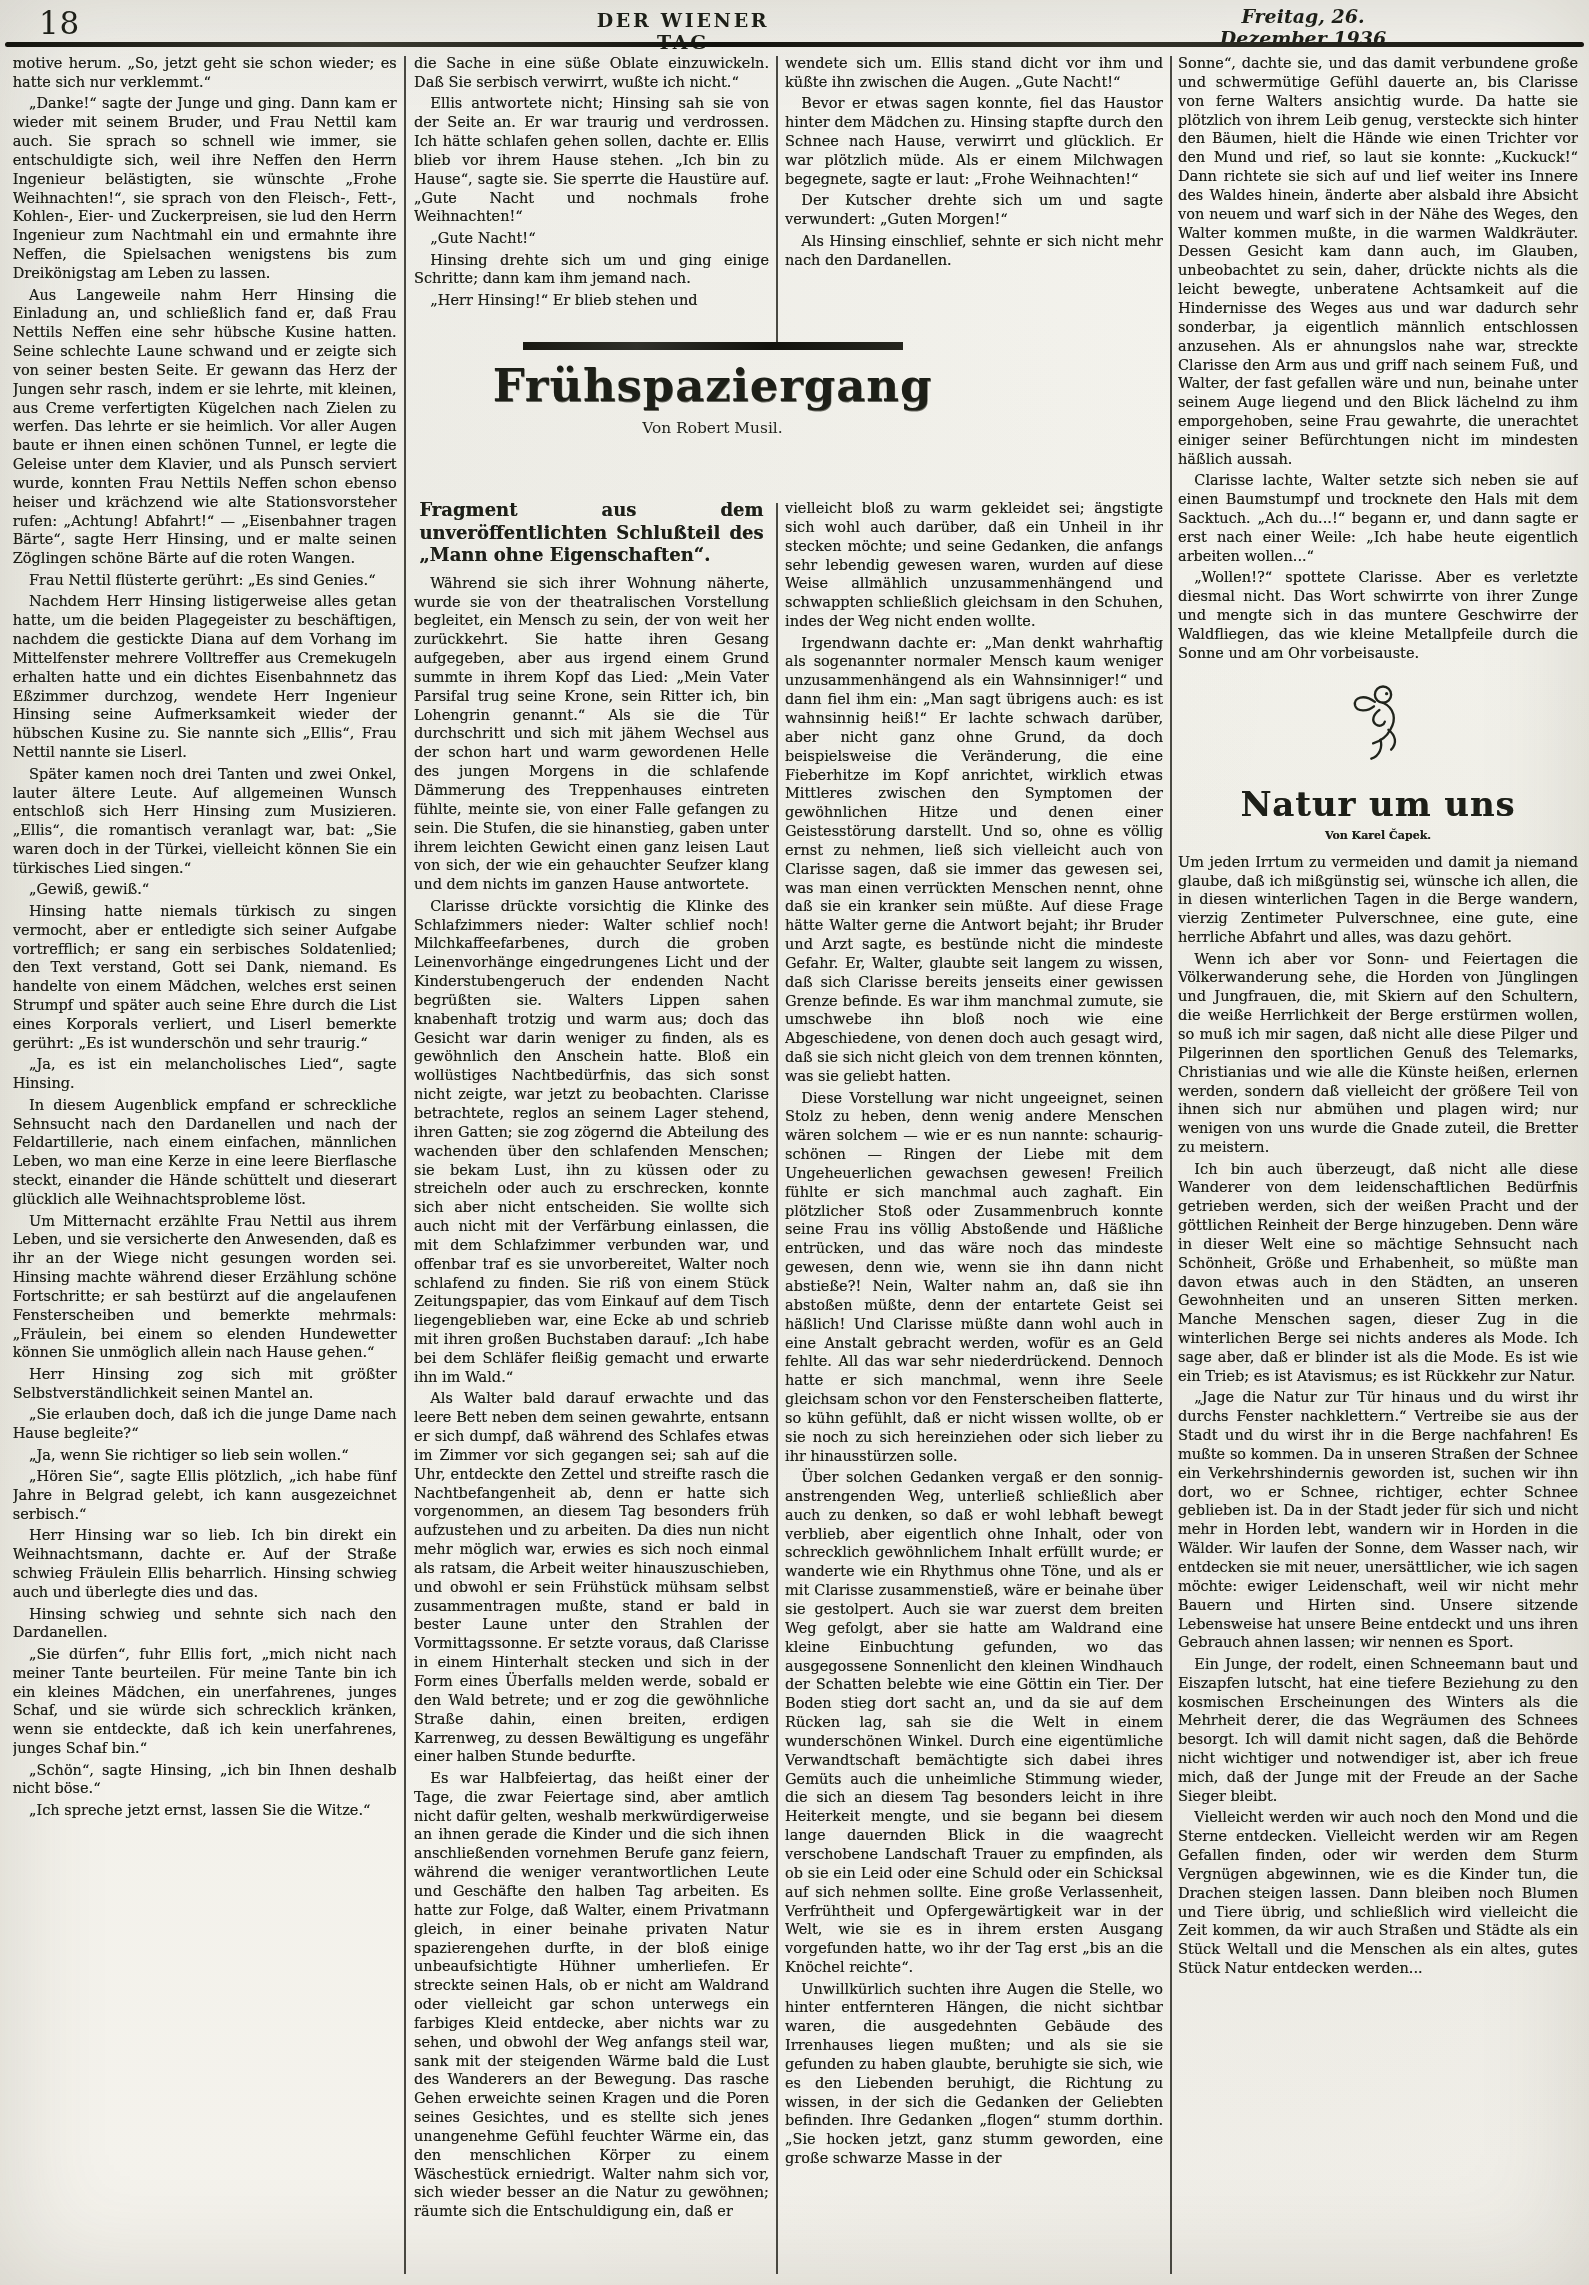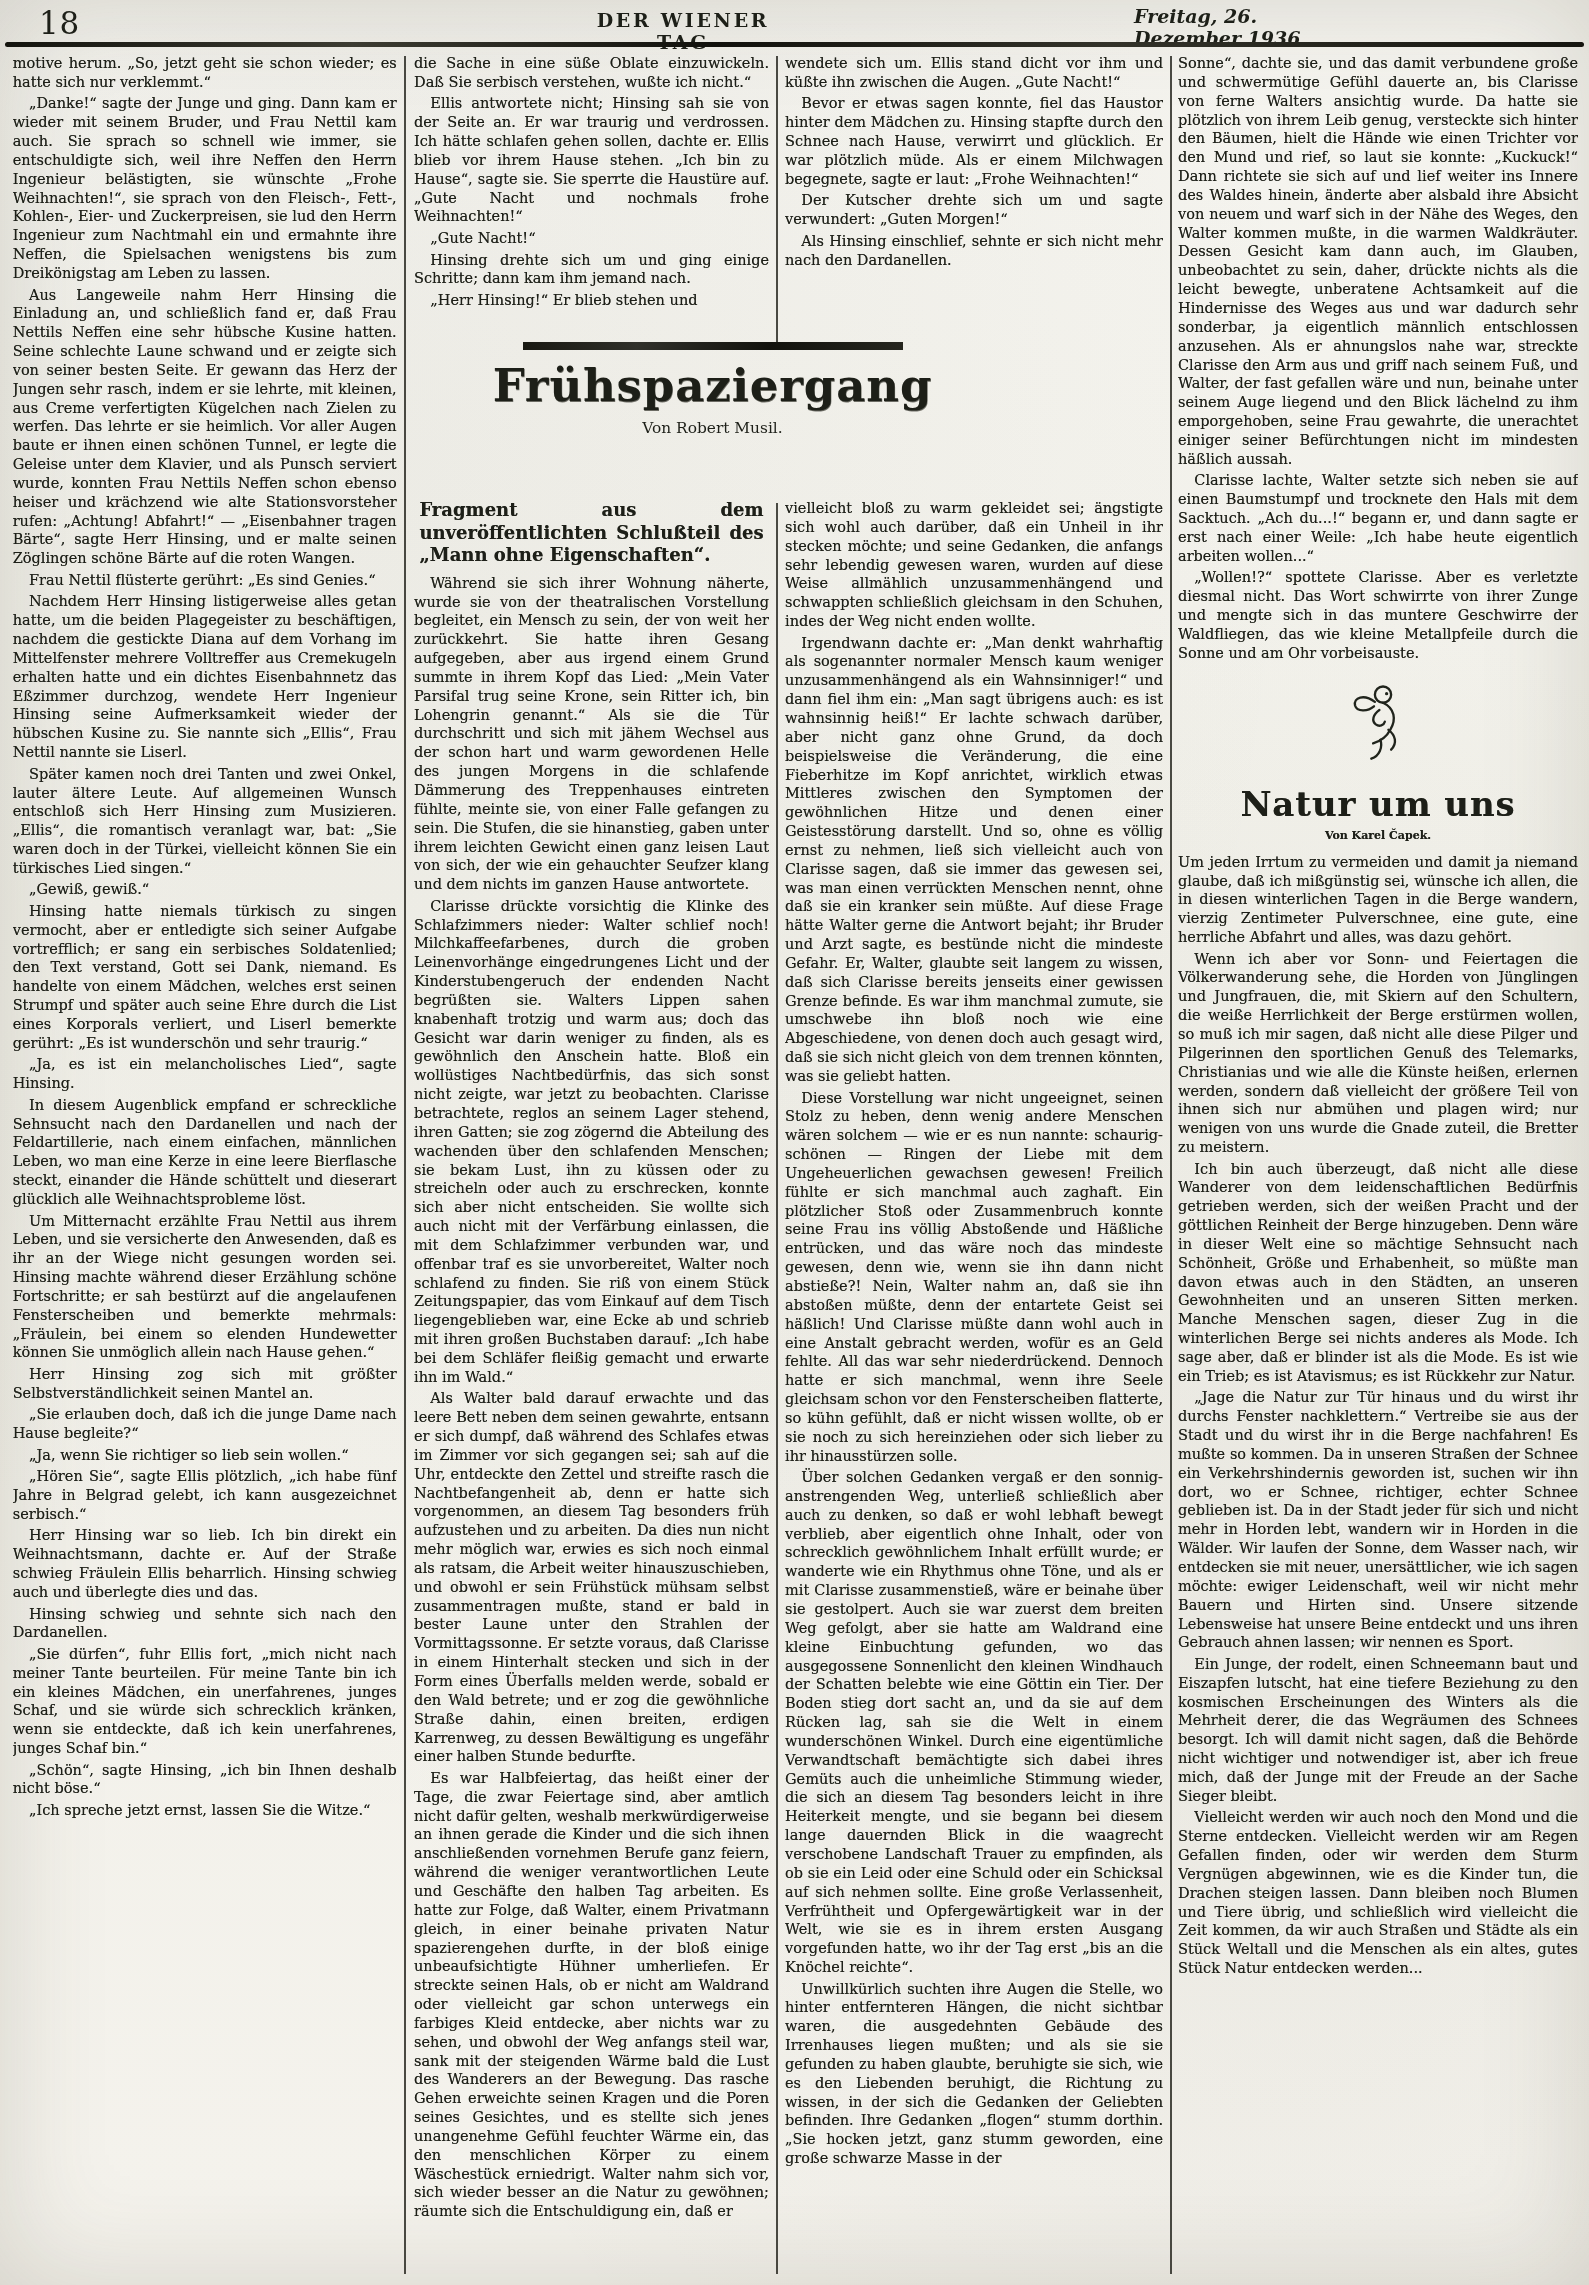--- a/index.html
+++ b/index.html
@@ -11,21 +11,21 @@
       linear-gradient(180deg,#f5f4ef 0%,#f2f1ea 40%,#f4f2ec 100%);
     color:#1d1f18;
     font-family:"DejaVu Serif","Liberation Serif",serif;
     overflow:hidden;
     box-shadow:inset 0 0 109px rgba(70,65,45,0.18);
   }
   
   .hdr-pagenum{position:absolute;left:39px;top:5.4px;font-size:31px;font-weight:normal;letter-spacing:0.9px;}
   .hdr-masthead{position:absolute;left:588px;top:9px;width:190px;text-align:center;
     font-size:19px;font-weight:bold;letter-spacing:2.7px;}
-  .hdr-date{position:absolute;left:1134px;top:5.4px;width:226px;
+  .hdr-date{position:absolute;left:1190px;top:5.4px;width:226px;text-align:center;
     font-size:19px;font-weight:bold;font-style:italic;}
   .hdr-rule{position:absolute;left:5.4px;top:42px;width:1579px;height:4.5px;
     background:linear-gradient(90deg,#14140e,#3c3c32 22%,#11110c 45%,#33332a 70%,#15150f);
     border-radius:2.7px;}
   
   .vrule{position:absolute;width:1.8px;background:#2b2b24;opacity:.85;}
   
   .col{position:absolute;overflow:hidden;font-size:14.5px;line-height:1.3;
     text-align:justify;text-shadow:0 0 0.5px rgba(25,27,18,0.65);}
   .col p{margin:0 0 2.7px 0;text-indent:16.3px;}
@@ -77,21 +77,21 @@
       <p class="para">„Ja, wenn Sie richtiger so lieb sein wollen.“</p>
       <p class="para">„Hören Sie“, sagte Ellis plötzlich, „ich habe fünf Jahre in Belgrad gelebt, ich kann ausgezeichnet serbisch.“</p>
       <p class="para">Herr Hinsing war so lieb. Ich bin direkt ein Weihnachtsmann, dachte er. Auf der Straße schwieg Fräulein Ellis beharrlich. Hinsing schwieg auch und überlegte dies und das.</p>
       <p class="para">Hinsing schwieg und sehnte sich nach den Dardanellen.</p>
       <p class="para">„Sie dürfen“, fuhr Ellis fort, „mich nicht nach meiner Tante beurteilen. Für meine Tante bin ich ein kleines Mädchen, ein unerfahrenes, junges Schaf, und sie würde sich schrecklich kränken, wenn sie entdeckte, daß ich kein unerfahrenes, junges Schaf bin.“</p>
       <p class="para">„Schön“, sagte Hinsing, „ich bin Ihnen deshalb nicht böse.“</p>
       <p class="para">„Ich spreche jetzt ernst, lassen Sie die Witze.“</p>
     </div>
 
   <div class="col cont" style="left:414px;top:54px;width:355px;height:288px;">
-      <p class="para">die Sache in eine süße Oblate einzuwickeln. Daß Sie serbisch verstehen, wußte ich nicht.“</p>
+      <p class="para">die Sache in eine süße Oblate einzuwickeln. Daß Sie serbisch verwirrt, wußte ich nicht.“</p>
       <p class="para">Ellis antwortete nicht; Hinsing sah sie von der Seite an. Er war traurig und verdrossen. Ich hätte schlafen gehen sollen, dachte er. Ellis blieb vor ihrem Hause stehen. „Ich bin zu Hause“, sagte sie. Sie sperrte die Haustüre auf. „Gute Nacht und nochmals frohe Weihnachten!“</p>
       <p class="para">„Gute Nacht!“</p>
       <p class="para">Hinsing drehte sich um und ging einige Schritte; dann kam ihm jemand nach.</p>
       <p class="para">„Herr Hinsing!“ Er blieb stehen und</p>
     </div>
 
   <div class="col cont" style="left:785px;top:54px;width:378px;height:288px;">
       <p class="para">wendete sich um. Ellis stand dicht vor ihm und küßte ihn zwischen die Augen. „Gute Nacht!“</p>
       <p class="para">Bevor er etwas sagen konnte, fiel das Haustor hinter dem Mädchen zu. Hinsing stapfte durch den Schnee nach Hause, verwirrt und glücklich. Er war plötzlich müde. Als er einem Milchwagen begegnete, sagte er laut: „Frohe Weihnachten!“</p>
       <p class="para">Der Kutscher drehte sich um und sagte verwundert: „Guten Morgen!“</p>

